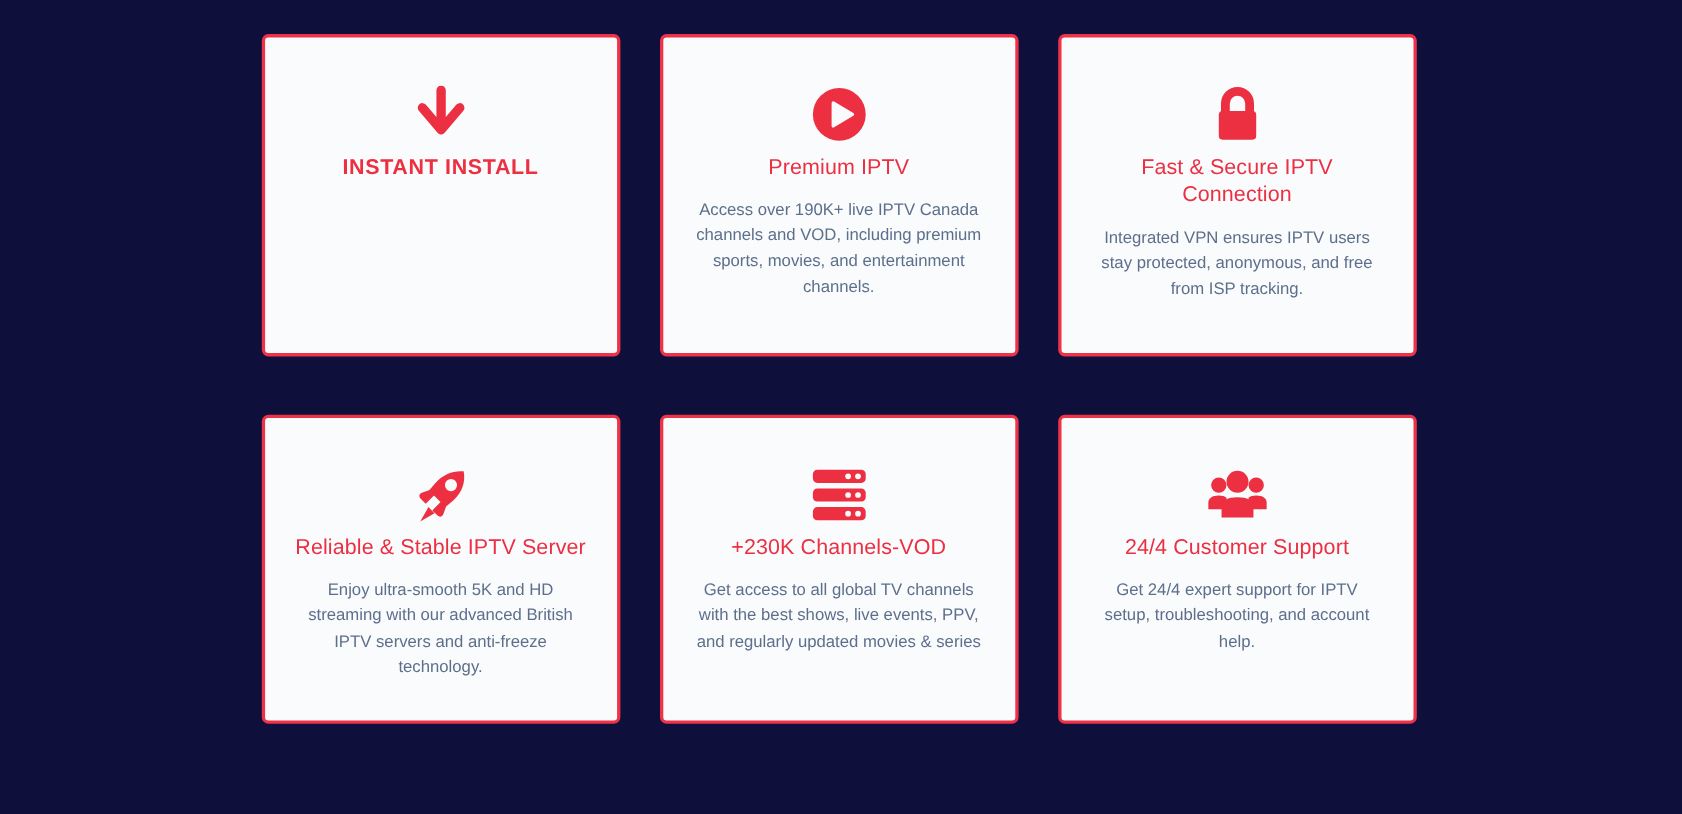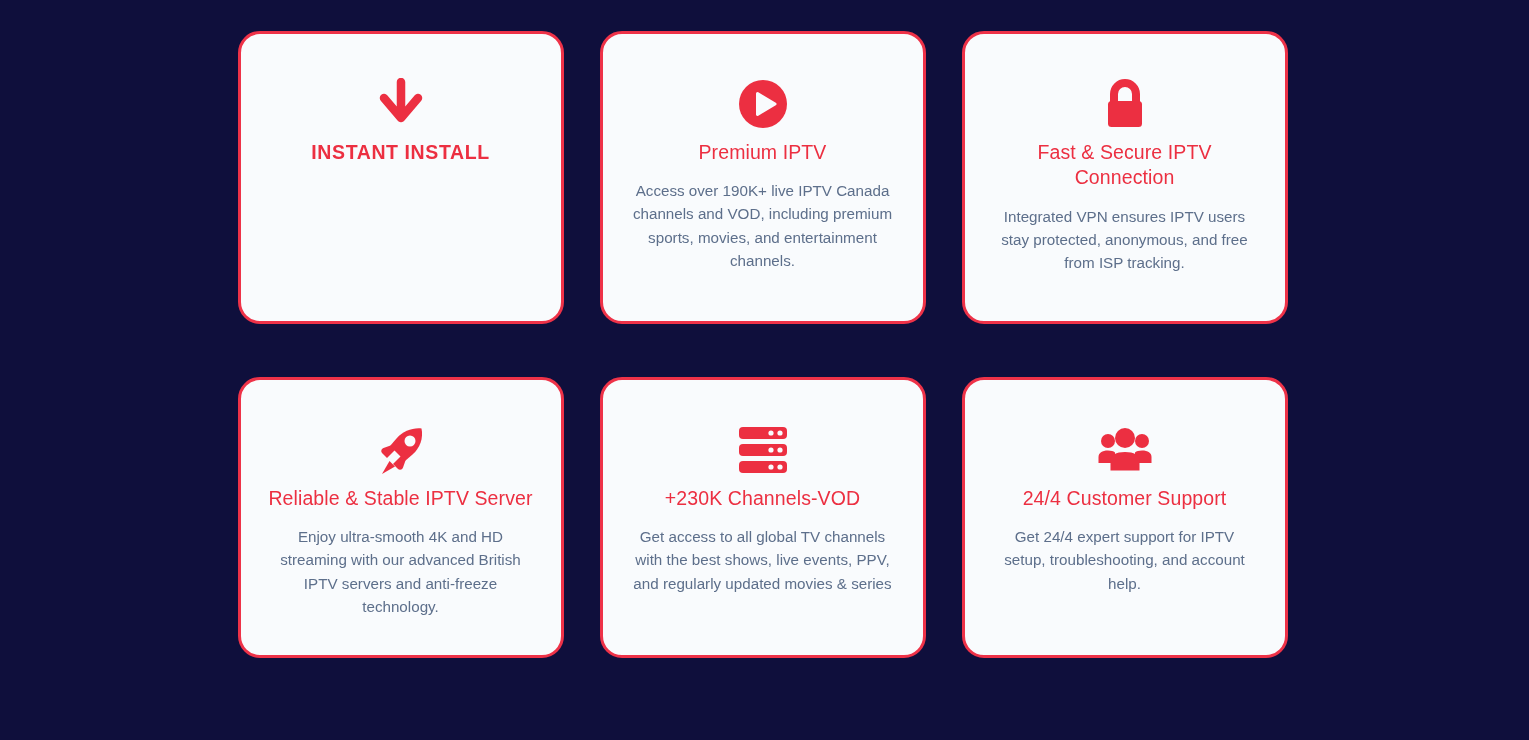--- a/index.html
+++ b/index.html
@@ -31,21 +31,21 @@
     display: grid;
     grid-template-columns: repeat(3, 326px);
     grid-template-rows: 293px 281px;
     column-gap: 36px;
     row-gap: 53px;
   }
 
   .feature-card {
     background: #f9fbfd;
     border: 3px solid #ee3248;
-    border-radius: 22px;
+    border-radius: 6px;
     display: flex;
     flex-direction: column;
     align-items: center;
     padding: 42px 26px 20px 26px;
     text-align: center;
   }
 
   .card-icon {
     height: 56px;
     display: flex;
@@ -121,21 +121,21 @@
           <g fill="#ec2f41">
             <path d="M47.5 5.5 C39 4.5 29 8 22.5 15.5 L16 23 L31 38 L38.5 31.5 C46 25 49.5 15 47.5 5.5 Z"></path>
             <path d="M16.5 22.5 L9.5 25 C7 26 6.5 28.5 8.5 30.5 L13 35 L21 27 Z"></path>
             <path d="M31.5 37.5 L29 44.5 C28 47 25.5 47.5 23.5 45.5 L19 41 L27 33 Z"></path>
             <path d="M15.5 38 L8 51 L21 43.5 Z"></path>
           </g>
           <circle cx="36" cy="18" r="5.5" fill="#f9fbfd"></circle>
         </svg>
       </div>
       <div class="card-title">Reliable &amp; Stable IPTV Server</div>
-      <div class="card-desc">Enjoy ultra-smooth 4K and HD streaming with our advanced British IPTV servers and anti-freeze technology.</div>
+      <div class="card-desc">Enjoy ultra-smooth 5K and HD streaming with our advanced British IPTV servers and anti-freeze technology.</div>
     </div>
 
     <div class="feature-card">
       <div class="card-icon">
         <svg width="54" height="50" viewBox="0 0 54 50" aria-hidden="true">
           <g fill="#ec2f41">
             <rect x="3" y="2" width="48" height="12" rx="4"></rect>
             <rect x="3" y="19" width="48" height="12" rx="4"></rect>
             <rect x="3" y="36" width="48" height="12" rx="4"></rect>
           </g>

